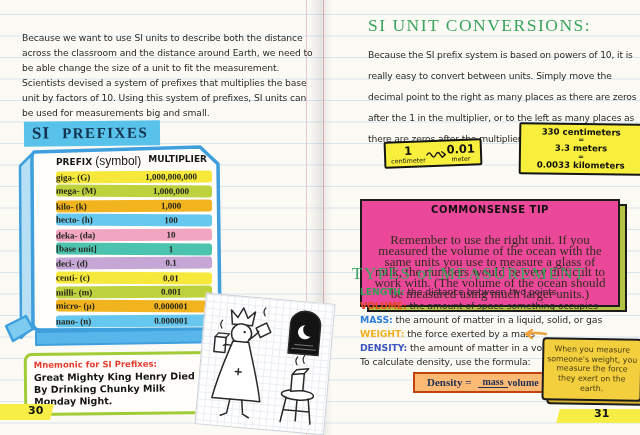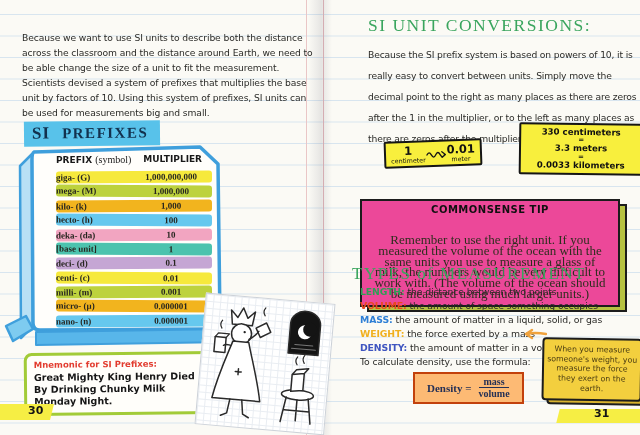--- a/index.html
+++ b/index.html
@@ -16,21 +16,21 @@
   
   #left-para{position:absolute;left:22px;top:30px;width:292px;font-size:9.2px;line-height:15px;letter-spacing:-.1px;}
   .chip-header{position:absolute;left:24px;top:121px;background:#58c2ea;padding:2px 12px 3px 8px;transform:rotate(-.6deg);
         font-family:"Liberation Serif",serif;font-weight:bold;color:#12314e;}
   .chip-header .si{font-size:17px;letter-spacing:1px;margin-right:12px;}
   .chip-header .rest{font-size:15px;letter-spacing:1.5px;}
   #frame-svg{position:absolute;left:0;top:136px;}
   .table-head{position:absolute;left:56px;top:154px;width:158px;display:flex;font-weight:bold;font-size:9px;color:#191919;}
   .table-head .c1{flex:0 0 74px;text-align:center;white-space:nowrap;}
   .table-head .c2{flex:1;text-align:center;}
-  .table-head .sub{font-family:Liberation Serif, serif;font-weight:normal;font-size:10px;}
+  .table-head .sub{font-family:Liberation Sans, sans-serif;font-weight:normal;font-size:12px;}
   #rows{position:absolute;left:56px;top:171px;width:156px;}
   .row{height:12.2px;margin-bottom:2.2px;display:flex;align-items:center;border-radius:3px;
        font-family:"Liberation Serif",serif;font-weight:bold;font-size:9px;color:#26251f;}
   .row:nth-child(odd){transform:rotate(-.4deg);}
   .row:nth-child(even){transform:rotate(.3deg);}
   .row .p{flex:0 0 74px;text-align:left;}
   .row .m{flex:1;text-align:center;}
   .mnemonic{position:absolute;left:24px;top:352px;width:176px;border:3px solid #a2cb38;border-radius:8px;
        background:#fffefa;padding:4px 7px 5px;transform:rotate(-.6deg);}
   .mnemonic-title{color:#e23b2e;font-weight:bold;font-size:8.5px;}
@@ -64,21 +64,21 @@
   .tip-title{text-align:center;font-weight:bold;font-size:10px;color:#101010;letter-spacing:.5px;}
   .tip-text{font-family:"Liberation Serif",serif;font-size:13px;line-height:10.8px;text-align:center;color:#2e2e1e;margin-top:20px;}
   #defs{position:absolute;left:360px;top:285px;font-size:9.3px;letter-spacing:-.1px;}
   .def-line{height:14px;line-height:14px;white-space:nowrap;}
   .term{font-weight:bold;}
   .def-text{color:#2b2b28;}
   #density-block{position:absolute;left:360px;top:341px;width:208px;font-size:9.3px;line-height:14px;letter-spacing:-.1px;}
   .formula-box{position:absolute;left:413px;top:372px;border:2px solid #c2410c;background:#fdba74;
        padding:2px 12px 3px;display:flex;align-items:center;gap:7px;}
   .formula-lhs{font-family:"Liberation Serif",serif;font-weight:bold;font-size:11px;color:#253055;}
-  .fraction{display:flex;flex-direction:column;align-items:center;font-family:"Liberation Serif",serif;
+  .fraction{display:flex;flex-direction:row;align-items:center;font-family:"Liberation Serif",serif;
        font-weight:bold;font-size:10px;color:#253055;line-height:11px;}
   .numer{border-bottom:1.2px solid #253055;padding:0 4px;}
   .weight-note{position:absolute;left:542px;top:338px;width:90px;background:#f3cf3e;border:2.5px solid #1c1c1c;border-radius:4px;
        padding:5px 3px;font-size:7.8px;line-height:9.7px;text-align:center;color:#4a3c12;transform:rotate(1deg);
        box-shadow:5px 4px 0 -2px #d9b32e,5px 4px 0 0 #1c1c1c;}
   .arrow-orange{position:absolute;left:521px;top:328px;}
 </style>
 </head>
 <body>
 

